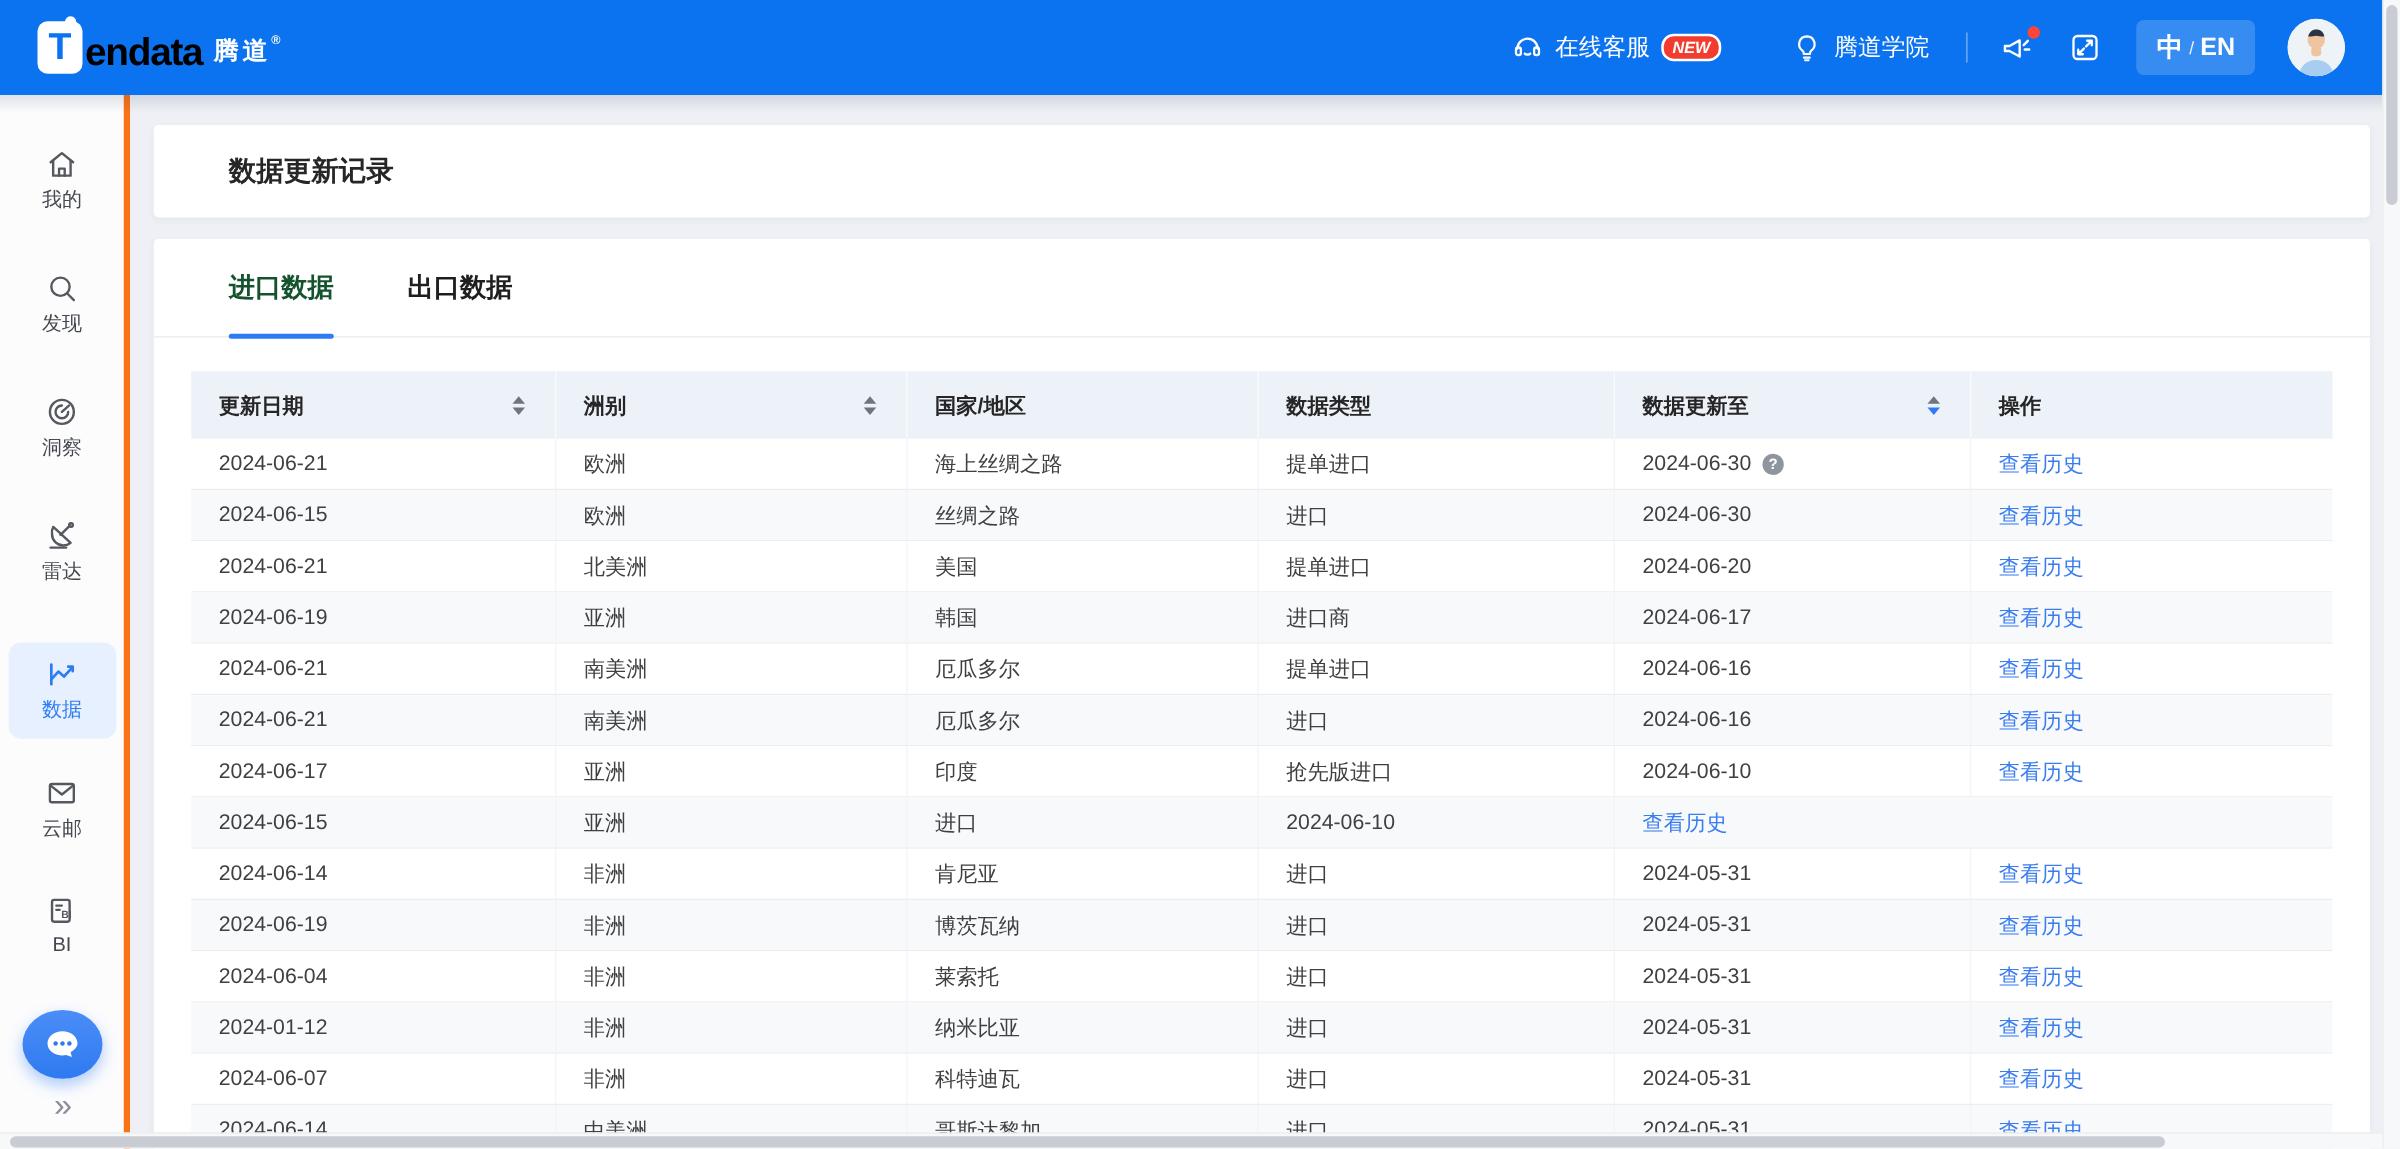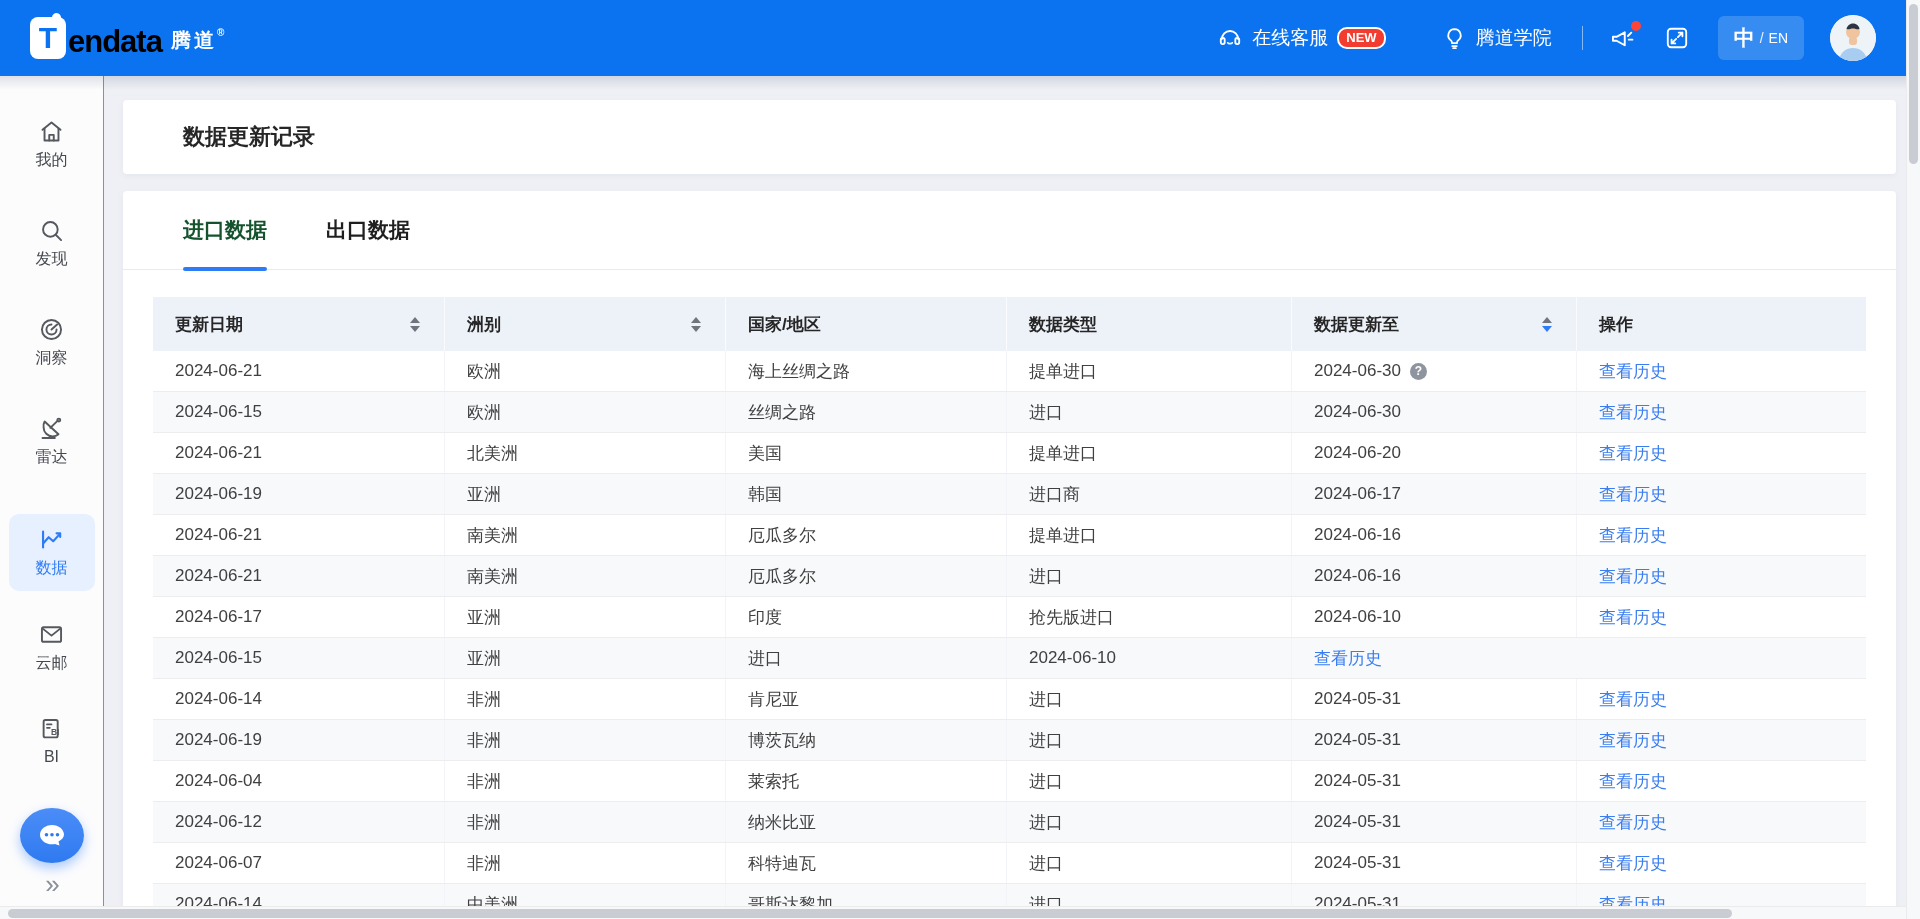--- a/index.html
+++ b/index.html
@@ -16,45 +16,45 @@
   .logo-box{width:36px;height:42px;background:#fff;border-radius:8px;color:#0b73ef;
     font-weight:800;font-size:30px;display:flex;align-items:center;justify-content:center;position:relative;}
   .logo-box::after{content:"";position:absolute;top:-4px;right:5px;width:9px;height:9px;background:#fff;
     border-radius:50% 50% 50% 0;transform:rotate(-20deg);}
   .logo-rest{color:#000000;font-weight:800;font-size:31px;letter-spacing:-1px;line-height:1;padding-bottom:2px;}
   .logo-cn{color:#fff;font-size:20px;font-weight:600;padding:0 0 5px 7px;letter-spacing:3px;}
   .logo-reg{color:#fff;font-size:10px;vertical-align:top;}
   .nav{margin-left:auto;display:flex;align-items:center;color:#fff;font-size:19px;text-align:right;}
   .nav-item{display:flex;align-items:center;gap:9px;cursor:pointer;white-space:nowrap;}
   .nav svg{display:block;}
-  .badge-new{background:#f23c30;border:2px solid #fff;color:#fff;font-size:13px;
+  .badge-new{background:#f23c30;border:2px solid #fff;color:#fff;font-size:13px;font-style:italic;
     font-weight:800;border-radius:10px;padding:1px 7px 2px;line-height:1.2;}
   .nav-divider{width:1px;height:24px;background:rgba(255,255,255,.5);margin:0 26px 0 30px;}
   .icon-btn{position:relative;cursor:pointer;display:flex;align-items:center;}
   .red-dot{position:absolute;top:-4px;right:-5px;width:10px;height:10px;border-radius:50%;background:#ff4538;}
   .lang-btn{background:rgba(255,255,255,.18);border-radius:6px;height:44px;padding:0 16px;
     display:flex;align-items:center;gap:5px;margin:0 26px 0 28px;cursor:pointer;}
   .lang-zh{font-size:21px;font-weight:700;}
   .lang-sep{font-size:14px;opacity:.9;}
-  .lang-en{font-size:14px;font-weight:400;}
+  .lang-en{font-size:20px;font-weight:700;}
   .avatar{width:46px;height:46px;border-radius:50%;background:#f3f6fa;overflow:hidden;cursor:pointer;
     display:flex;align-items:center;justify-content:center;}
   
   .vscroll{position:absolute;right:0;top:0;width:14px;height:919px;background:#f7f8f9;
     border-left:1px solid #ebebeb;z-index:80;}
   .vthumb{position:absolute;left:2px;right:2px;top:4px;height:160px;background:#c9cdd3;border-radius:6px;}
   .hscroll{position:absolute;left:0;bottom:0;height:13px;width:1906px;background:#f7f8f9;
     border-top:1px solid #ebebeb;z-index:80;}
   .hthumb{position:absolute;left:8px;top:2px;height:9px;width:1724px;background:#c9cdd3;border-radius:5px;}
   
   .page-shadow{position:absolute;left:0;top:76px;width:1906px;height:14px;z-index:6;pointer-events:none;
     background:linear-gradient(rgba(25,45,85,.13),rgba(25,45,85,0));}
   
   .sidebar{position:absolute;left:0;top:76px;width:104px;height:843px;background:#fcfcfd;
-    border-right:1px solid #f97316;display:flex;flex-direction:column;align-items:center;
+    border-right:5px solid #f97316;display:flex;flex-direction:column;align-items:center;
     padding-top:42px;z-index:5;}
   .side-item{display:flex;flex-direction:column;align-items:center;gap:5px;cursor:pointer;
     color:#45494f;font-size:16px;margin-bottom:46px;}
   .side-item svg{display:block;}
   .side-item.active{background:#e7f0fe;border-radius:10px;width:86px;padding:12px 0;
     margin-bottom:30px;color:#2e7cf5;}
   .side-item.mb-sm{margin-bottom:42px;}
   .chat-fab{width:64px;height:64px;border-radius:50%;cursor:pointer;margin-bottom:8px;
     background:linear-gradient(180deg,#4b8df8,#2f7af0);
     box-shadow:0 5px 12px rgba(46,124,245,.4);display:flex;align-items:center;justify-content:center;}
@@ -486,21 +486,21 @@
             </div>
             <div class="tcell">
               <span>2024-05-31</span>
             </div>
             <div class="tcell">
               <a class="hist-link" href="javascript:void(0)">查看历史</a>
             </div>
           </div>
           <div class="trow stripe">
             <div class="tcell">
-              <span>2024-06-12</span>
+              <span>2024-01-12</span>
             </div>
             <div class="tcell">
               <span>非洲</span>
             </div>
             <div class="tcell">
               <span>纳米比亚</span>
             </div>
             <div class="tcell">
               <span>进口</span>
             </div>

